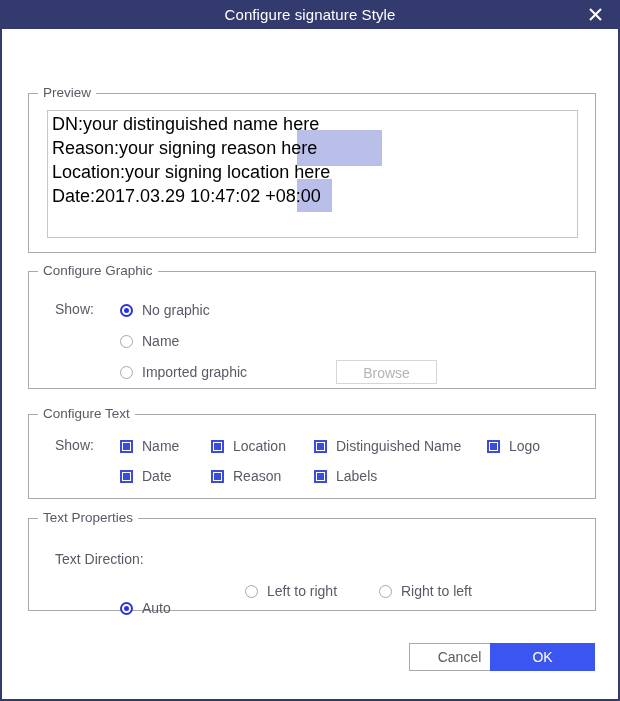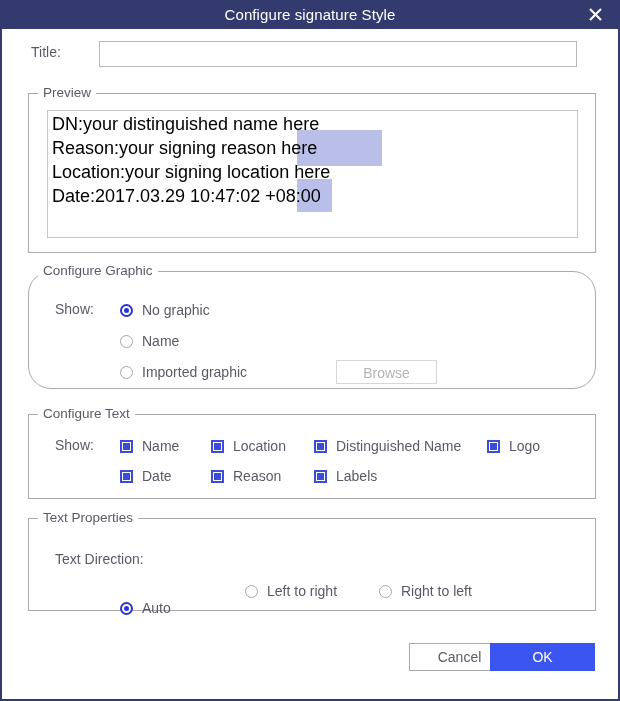--- a/index.html
+++ b/index.html
@@ -101,21 +101,21 @@
     top: -9px;
     left: 9px;
     background: #ffffff;
     padding: 0 5px;
     font-size: 13.5px;
     color: #5a5a66;
     white-space: nowrap;
   }
 
   #grp-preview  { left: 26px; top: 93px;  width: 568px; height: 160px; }
-  #grp-graphic  { left: 26px; top: 271px; width: 568px; height: 118px; border-radius: 23px; }
+  #grp-graphic  { left: 26px; top: 271px; width: 568px; height: 118px; }
   #grp-text     { left: 26px; top: 414px; width: 568px; height: 85px;  }
   #grp-textprop { left: 26px; top: 518px; width: 568px; height: 93px;  }
 
   
   #preview-box {
     position: absolute;
     left: 18px;
     top: 16px;
     width: 531px;
     height: 128px;
@@ -270,24 +270,20 @@
   <div id="titlebar">
     <span id="titlebar-text">Configure signature Style</span>
     <div id="close-btn">
       <svg width="15" height="15" viewBox="0 0 15 15" aria-hidden="true">
         <line x1="2" y1="2" x2="13" y2="13" stroke="#ffffff" stroke-width="2.1"></line>
         <line x1="13" y1="2" x2="2" y2="13" stroke="#ffffff" stroke-width="2.1"></line>
       </svg>
     </div>
   </div>
 
-  <div id="title-row">
-    <span id="title-label">Title:</span>
-    <input id="title-input" type="text" value="" style="">
-  </div>
 
   <div class="groupbox" id="grp-preview">
     <span class="group-title">Preview</span>
     <div id="preview-box">
       <div class="sel-block" id="sel-upper"></div>
       <div class="sel-block" id="sel-lower"></div>
       <div id="preview-lines">
         <div class="preview-line">DN:your distinguished name here</div>
         <div class="preview-line">Reason:your signing reason here</div>
         <div class="preview-line">Location:your signing location here</div>

